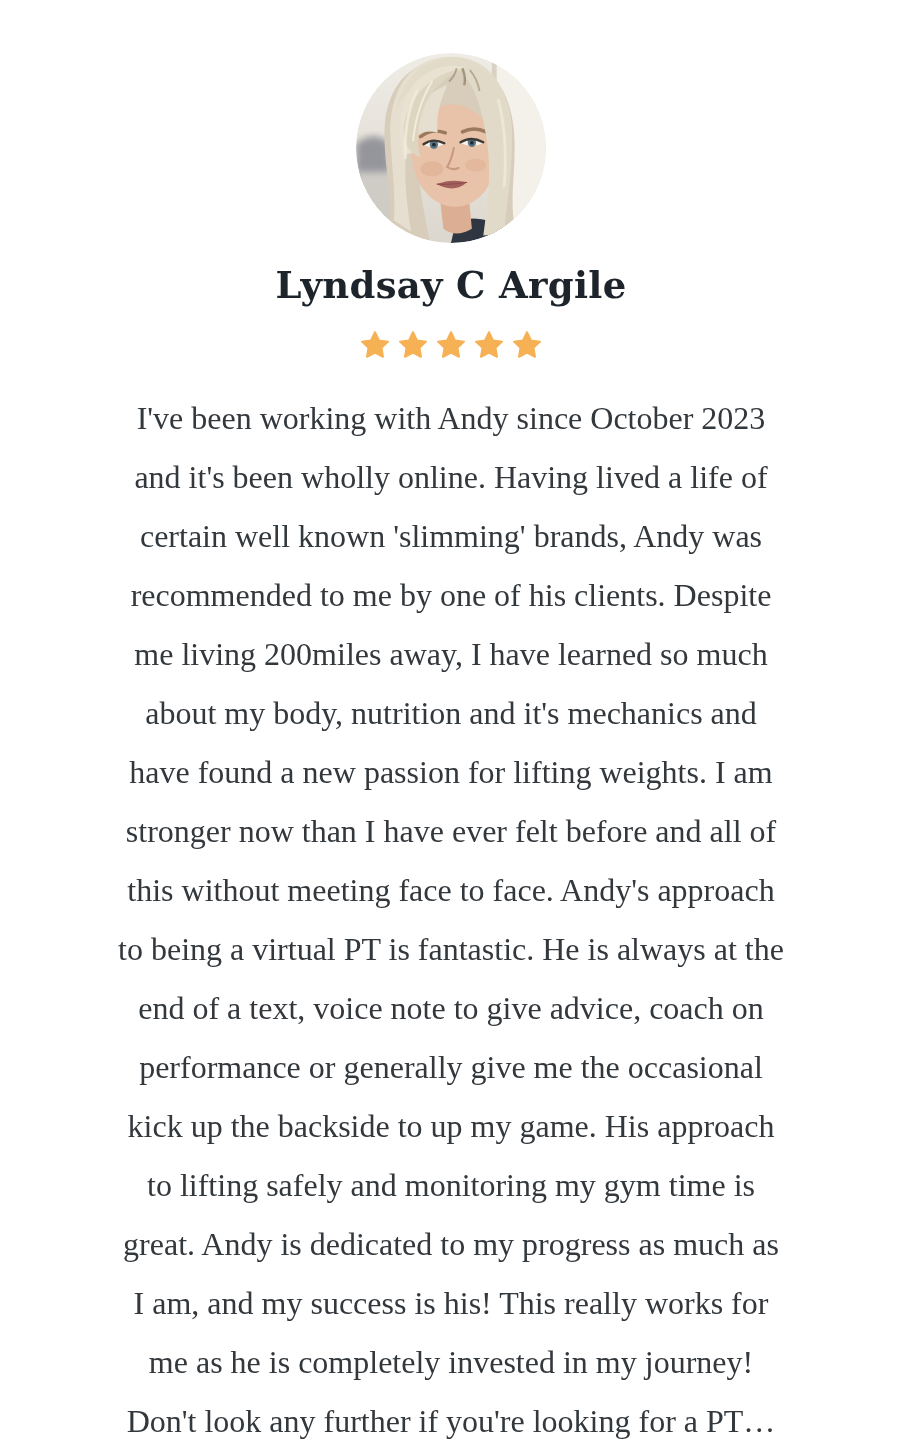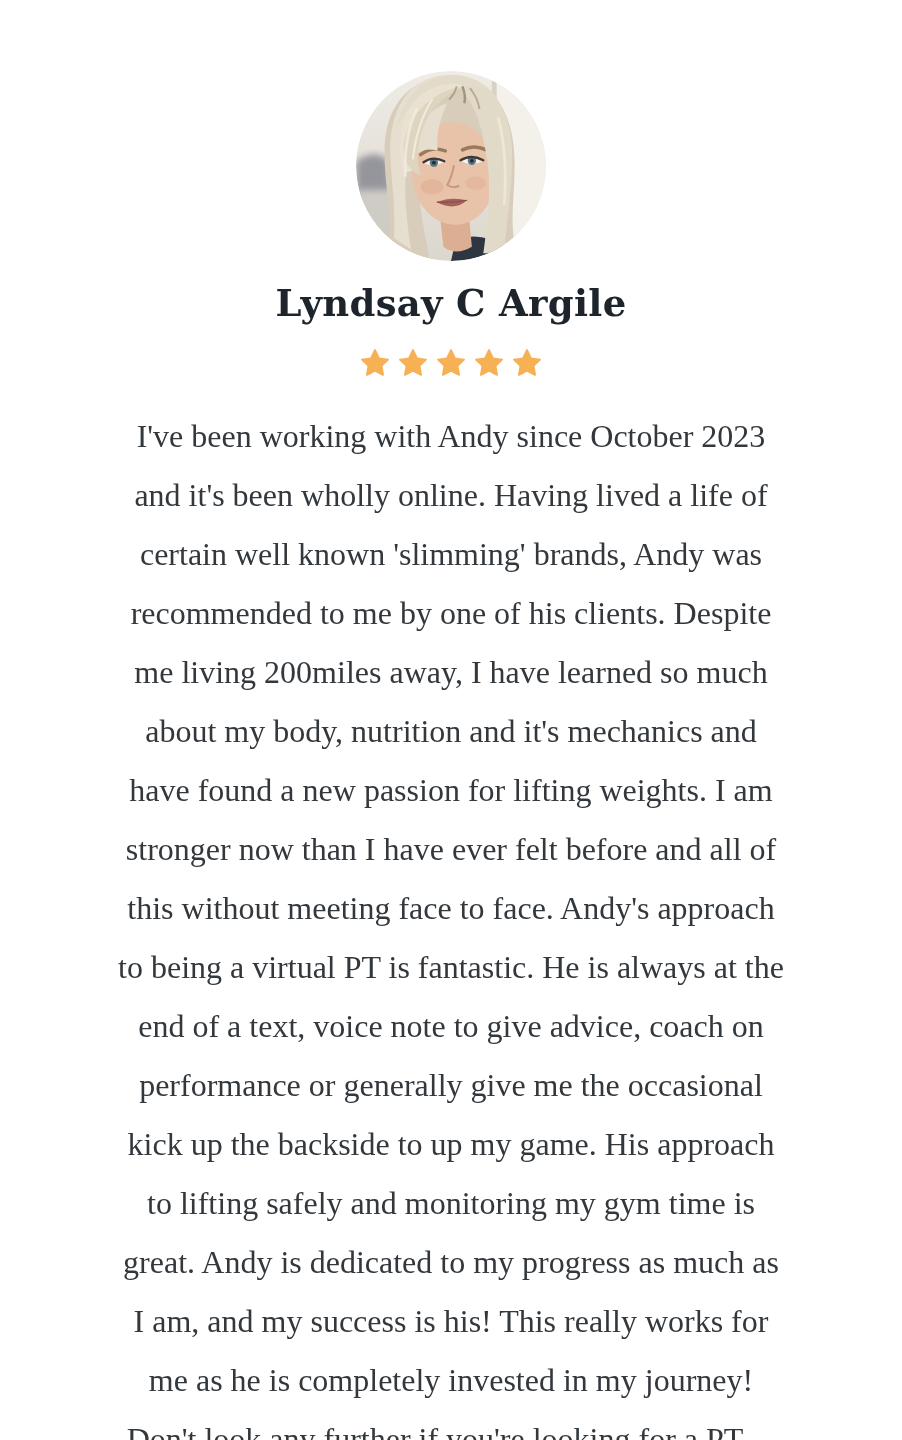--- a/index.html
+++ b/index.html
@@ -10,21 +10,21 @@
   }
   *{margin:0;padding:0;box-sizing:border-box;}
   html,body{background:var(--background);}
   body{
     width:902px;height:1440px;margin:0 auto;
     font-family:"Liberation Serif", serif;
     overflow:hidden;
   }
   .card{
     width:100%;height:100%;
-    padding-top:71px;
+    padding-top:53px;
     text-align:center;
     border-radius:19px;
   }
   .avatar{
     width:190px;height:190px;
     border-radius:50%;
     overflow:hidden;
     margin:0 auto;
     display:block;
   }

